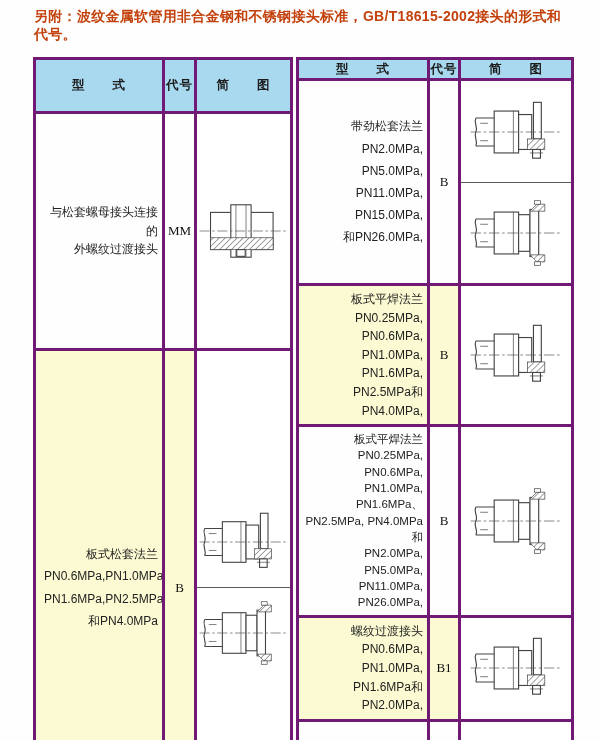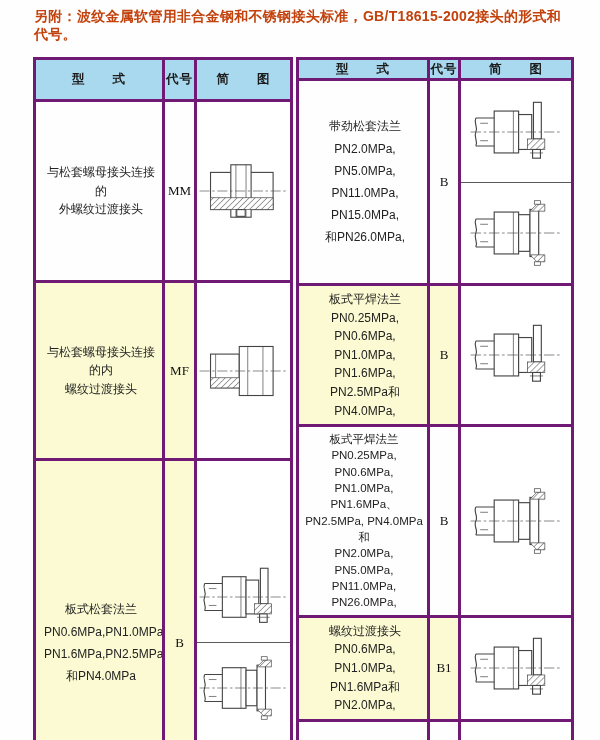--- a/index.html
+++ b/index.html
@@ -12,21 +12,21 @@
     font-size:14px;font-weight:600;color:#c2410c;letter-spacing:.3px;
   }
   .tables{position:absolute;left:33px;top:57px;display:flex;gap:3px}
   table{border-collapse:collapse;table-layout:fixed;border:2px solid #222}
   td,th{border:3px solid #701a75;padding:0;vertical-align:middle;overflow:hidden}
   th{
     background:#a9d9ef;font-weight:600;font-size:12.5px;color:#1c1c1c;
     height:18px;text-align:center;letter-spacing:1px;
   }
   td.type{
-    font-size:12px;color:#222;text-align:center;padding:4px 4px 4px 8px;
+    font-size:12px;color:#222;text-align:right;padding:4px 4px 4px 8px;
     white-space:pre-line;line-height:1.55;
   }
   td.type.loose{line-height:1.85}
   td.type.tight{font-size:11.5px;line-height:1.42;padding-left:6px}
   td.code{
     text-align:center;font-family:"Liberation Serif","DejaVu Serif",serif;
     font-size:13px;color:#111;
   }
   .hl{background:#fbfad2}
   td.diag{padding:0;background:#fff}
@@ -75,38 +75,20 @@
                 <rect x="40" y="6" width="24" height="62" fill="#fff" stroke="#444" stroke-width="1.3" stroke-linejoin="miter"></rect>
                 <line x1="46" y1="6" x2="46" y2="68" stroke="#444" stroke-width="0.8"></line>
                 <line x1="58" y1="6" x2="58" y2="68" stroke="#444" stroke-width="0.8"></line>
                 <rect x="16" y="45" width="74" height="14" fill="url(#hatch)" stroke="#444" stroke-width="0.8"></rect>
                 <rect x="47" y="59" width="10" height="8" fill="#fff" stroke="#444" stroke-width="1.3" stroke-linejoin="miter"></rect>
                 <line x1="3" y1="37" x2="107" y2="37" stroke="#555" stroke-width="0.8" stroke-dasharray="12 3 3 3"></line>
               </svg>
             </div>
           </td>
     </tr>
-    <tr style="height:89px">
-      <td class="type hl">与松套螺母接头连接的内
-螺纹过渡接头</td>
-      <td class="code hl">MF</td>
-      <td class="diag">
-            <div class="dwrap">
-              <svg viewBox="0 0 110 74" width="96" height="66" preserveAspectRatio="xMidYMid meet">
-                <rect x="16" y="17" width="34" height="40" fill="#fff" stroke="#444" stroke-width="1.3" stroke-linejoin="miter"></rect>
-                <line x1="22" y1="17" x2="22" y2="57" stroke="#444" stroke-width="0.8"></line>
-                <rect x="50" y="8" width="40" height="58" fill="#fff" stroke="#444" stroke-width="1.3" stroke-linejoin="miter"></rect>
-                <line x1="60" y1="8" x2="60" y2="66" stroke="#444" stroke-width="0.8"></line>
-                <line x1="78" y1="8" x2="78" y2="66" stroke="#444" stroke-width="0.8"></line>
-                <rect x="16" y="45" width="34" height="12" fill="url(#hatch)" stroke="#444" stroke-width="0.8"></rect>
-                <line x1="3" y1="37" x2="107" y2="37" stroke="#555" stroke-width="0.8" stroke-dasharray="12 3 3 3"></line>
-              </svg>
-            </div>
-          </td>
-    </tr>
     <tr style="height:182px">
       <td class="type hl loose">板式松套法兰
 PN0.6MPa,PN1.0MPa,
 PN1.6MPa,PN2.5MPa,
 和PN4.0MPa</td>
       <td class="code hl">B</td>
       <td class="diag">
         <div class="dhalf" style="height:90px">
               <svg viewBox="0 0 110 74" width="96" height="66" preserveAspectRatio="xMidYMid meet">
                 <path d="M30,21 H9 M30,53 H9" stroke="#444" stroke-width="1.3" fill="none" stroke-linejoin="miter"></path>

